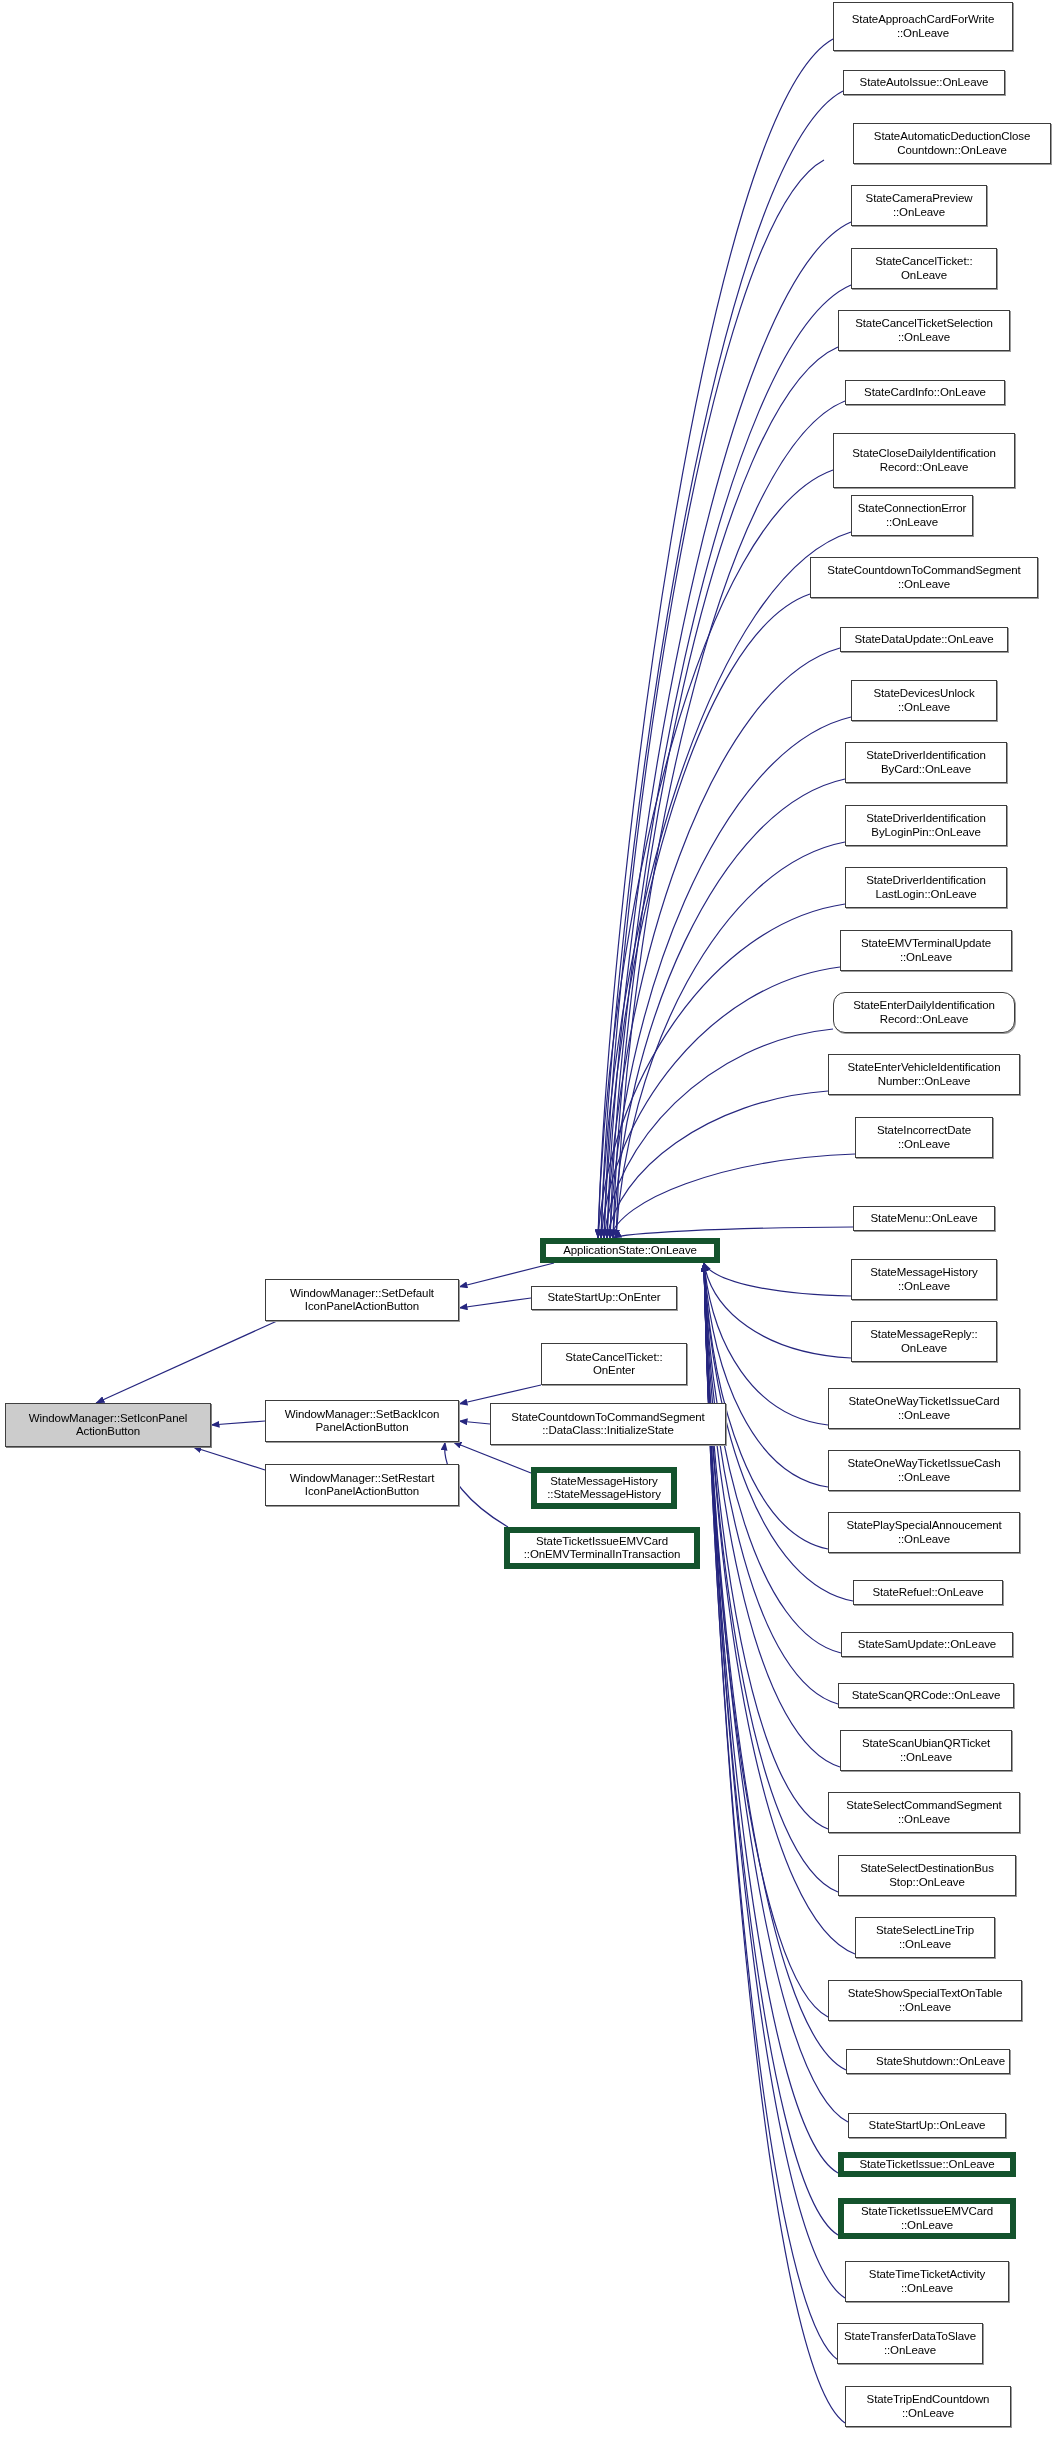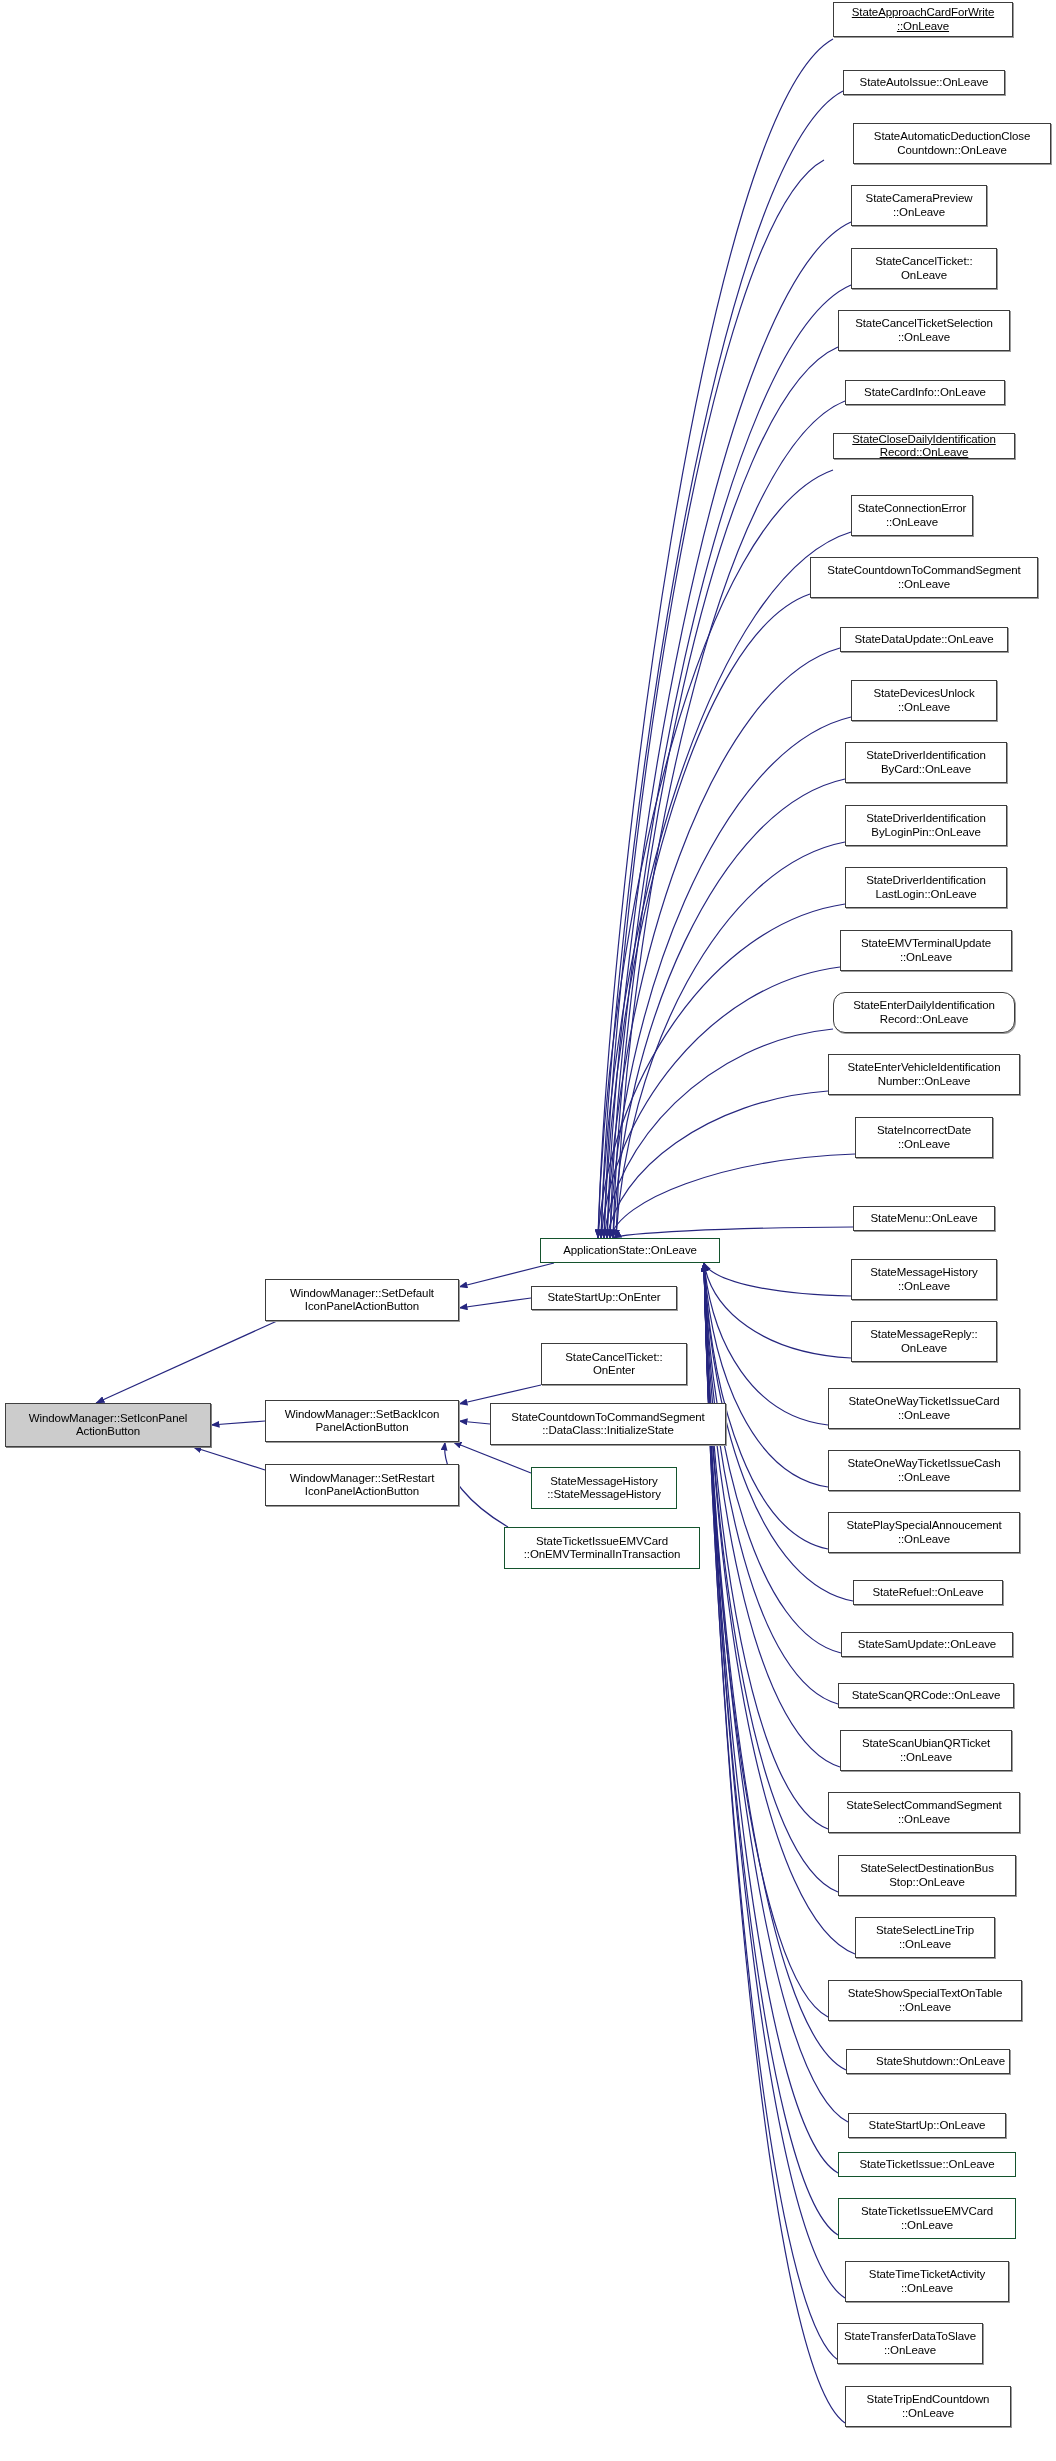--- a/index.html
+++ b/index.html
@@ -20,21 +20,21 @@
     border:1px solid #404040;
     letter-spacing:-0.1px;
     white-space:pre-line;
     padding:0 3px;
   }
   .node.root{
     background:#cccccc;
     border:1px solid #404040;
     box-shadow:1px 1px 0 #808080;
   }
-  .node.hl{ border:1px solid #14532d; }
+  .node.hl{ border:6px solid #14532d; }
   .node.thick{ border:1px solid #3c3c3c; box-shadow:1px 1px 0 #9a9a9a; }
 </style>
 </head>
 <body>
 
 <div id="canvas">
   <svg id="edges" viewBox="0 0 1056 2461">
       <defs>
         <marker id="ah" markerWidth="9" markerHeight="7" refX="8.5" refY="3.5" orient="auto" markerUnits="userSpaceOnUse">
           <path d="M0,0 L9,3.5 L0,7 z" fill="#26267f"></path>
@@ -101,33 +101,33 @@
     <div class="node thick" style="left: 531px; top: 1286px; width: 146px; height: 24px;">StateStartUp::OnEnter</div>
     <div class="node thick" style="left: 541px; top: 1343px; width: 146px; height: 42px;">StateCancelTicket::
 OnEnter</div>
     <div class="node thick" style="left: 490px; top: 1403px; width: 236px; height: 42px;">StateCountdownToCommandSegment
 ::DataClass::InitializeState</div>
     <div class="node hl" style="left: 531px; top: 1467px; width: 146px; height: 42px;">StateMessageHistory
 ::StateMessageHistory</div>
     <div class="node hl" style="left: 504px; top: 1527px; width: 196px; height: 42px;">StateTicketIssueEMVCard
 ::OnEMVTerminalInTransaction</div>
     <div class="node hl" style="left: 540px; top: 1238px; width: 180px; height: 25px;">ApplicationState::OnLeave</div>
-    <div class="node thick" style="left: 833px; top: 2px; width: 180px; height: 35px; text-decoration: underline;">StateApproachCardForWrite
+    <div class="node thick" style="left: 833px; top: 2px; width: 180px; height: 49px;">StateApproachCardForWrite
 ::OnLeave</div>
     <div class="node thick" style="left: 843px; top: 70px; width: 162px; height: 25px;">StateAutoIssue::OnLeave</div>
     <div class="node thick" style="left: 845px; top: 123px; width: 198px; height: 41px; margin-left: 8px;">StateAutomaticDeductionClose
 Countdown::OnLeave</div>
     <div class="node thick" style="left: 851px; top: 185px; width: 136px; height: 41px;">StateCameraPreview
 ::OnLeave</div>
     <div class="node thick" style="left: 851px; top: 248px; width: 146px; height: 41px;">StateCancelTicket::
 OnLeave</div>
     <div class="node thick" style="left: 838px; top: 310px; width: 172px; height: 41px;">StateCancelTicketSelection
 ::OnLeave</div>
     <div class="node thick" style="left: 845px; top: 380px; width: 160px; height: 25px;">StateCardInfo::OnLeave</div>
-    <div class="node thick" style="left: 833px; top: 433px; width: 182px; height: 26px; text-decoration: underline;">StateCloseDailyIdentification
+    <div class="node thick" style="left: 833px; top: 433px; width: 182px; height: 55px;">StateCloseDailyIdentification
 Record::OnLeave</div>
     <div class="node thick" style="left: 851px; top: 495px; width: 122px; height: 41px;">StateConnectionError
 ::OnLeave</div>
     <div class="node thick" style="left: 810px; top: 557px; width: 228px; height: 41px;">StateCountdownToCommandSegment
 ::OnLeave</div>
     <div class="node thick" style="left: 840px; top: 627px; width: 168px; height: 25px;">StateDataUpdate::OnLeave</div>
     <div class="node thick" style="left: 851px; top: 680px; width: 146px; height: 41px;">StateDevicesUnlock
 ::OnLeave</div>
     <div class="node thick" style="left: 845px; top: 742px; width: 162px; height: 41px;">StateDriverIdentification
 ByCard::OnLeave</div>

